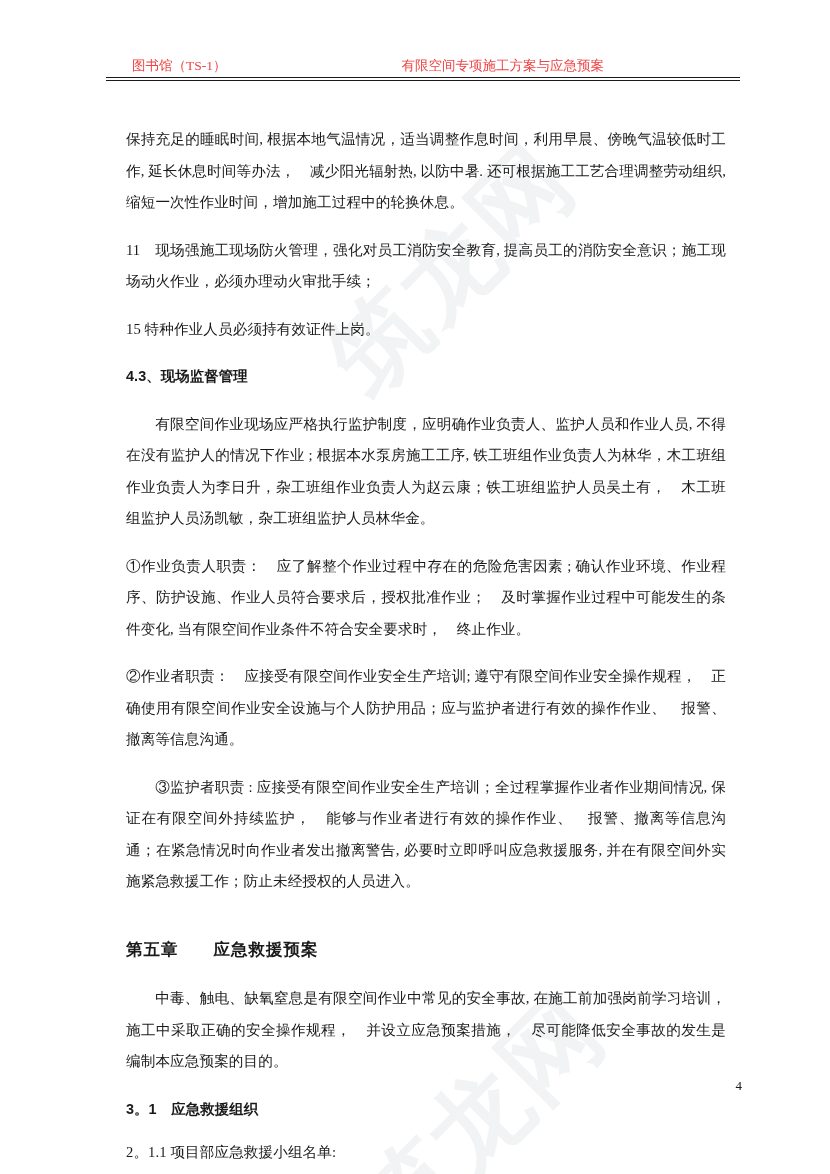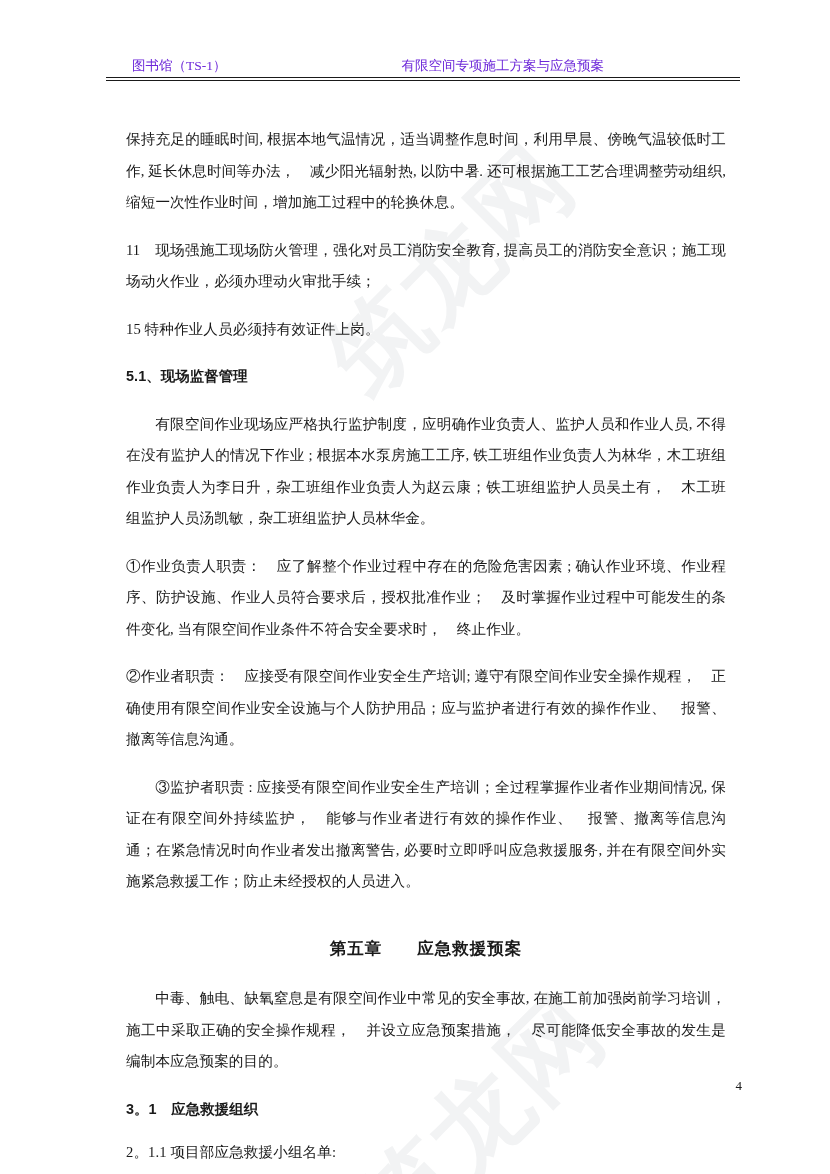--- a/index.html
+++ b/index.html
@@ -54,21 +54,21 @@
     top: 58px;
     width: 634px;
     z-index: 2;
   }
   .header-row {
     display: flex;
     align-items: flex-end;
     font-size: 13.5px;
     line-height: 1.2;
     padding-bottom: 3px;
-    color: #6d28d9;
+    color: #ef4444;
   }
   .header-left {
     padding-left: 26px;
   }
   .header-right {
     margin-left: auto;
     padding-right: 136px;
   }
   .header-rule-thick {
     border-top: 1.6px solid #1a1a1a;
@@ -98,23 +98,23 @@
   p.bold {
     font-weight: 700;
     font-family: "Liberation Sans", "DejaVu Sans", sans-serif;
     font-size: 14.4px;
   }
   p.heading-sec {
     margin-top: 14px;
     margin-bottom: 8px;
   }
   p.chapter {
-    text-align: center;
+    text-align: left;
     font-weight: 700;
-    font-family: Liberation Mono, monospace;
+    font-family: Liberation Sans, sans-serif;
     font-size: 16.5px;
     letter-spacing: 1px;
     margin-top: 36px;
     margin-bottom: 18px;
   }
   p.gap-before { margin-top: 12px; }
   p.tight { text-align: left; }
 
   
   .page-number {
@@ -144,21 +144,21 @@
   </div>
 
   <div class="content">
 
     <p>保持充足的睡眠时间, 根据本地气温情况，适当调整作息时间，利用早晨、傍晚气温较低时工作, 延长休息时间等办法，　减少阳光辐射热, 以防中暑. 还可根据施工工艺合理调整劳动组织, 缩短一次性作业时间，增加施工过程中的轮换休息。</p>
 
     <p>11　现场强施工现场防火管理，强化对员工消防安全教育, 提高员工的消防安全意识；施工现场动火作业，必须办理动火审批手续；</p>
 
     <p>15 特种作业人员必须持有效证件上岗。</p>
 
-    <p class="bold heading-sec">5.1、现场监督管理</p>
+    <p class="bold heading-sec">4.3、现场监督管理</p>
 
     <p class="indent2">有限空间作业现场应严格执行监护制度，应明确作业负责人、监护人员和作业人员, 不得在没有监护人的情况下作业 ; 根据本水泵房施工工序, 铁工班组作业负责人为林华，木工班组作业负责人为李日升，杂工班组作业负责人为赵云康；铁工班组监护人员吴土有，　木工班组监护人员汤凯敏，杂工班组监护人员林华金。</p>
 
     <p>①作业负责人职责：　应了解整个作业过程中存在的危险危害因素 ; 确认作业环境、作业程序、防护设施、作业人员符合要求后，授权批准作业；　及时掌握作业过程中可能发生的条件变化, 当有限空间作业条件不符合安全要求时，　终止作业。</p>
 
     <p>②作业者职责：　应接受有限空间作业安全生产培训; 遵守有限空间作业安全操作规程，　正确使用有限空间作业安全设施与个人防护用品；应与监护者进行有效的操作作业、　报警、撤离等信息沟通。</p>
 
     <p class="indent2">③监护者职责 : 应接受有限空间作业安全生产培训；全过程掌握作业者作业期间情况, 保证在有限空间外持续监护，　能够与作业者进行有效的操作作业、　报警、撤离等信息沟通；在紧急情况时向作业者发出撤离警告, 必要时立即呼叫应急救援服务, 并在有限空间外实施紧急救援工作；防止未经授权的人员进入。</p>
 
     <p class="chapter">第五章　　应急救援预案</p>

